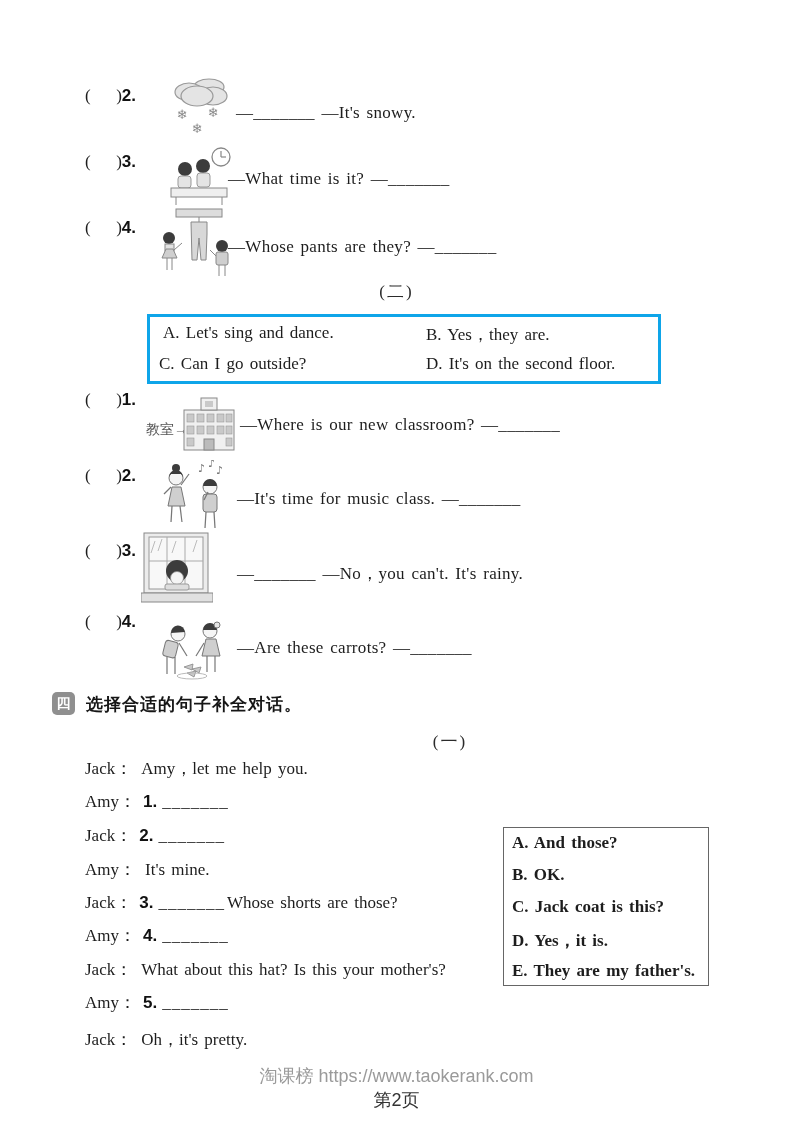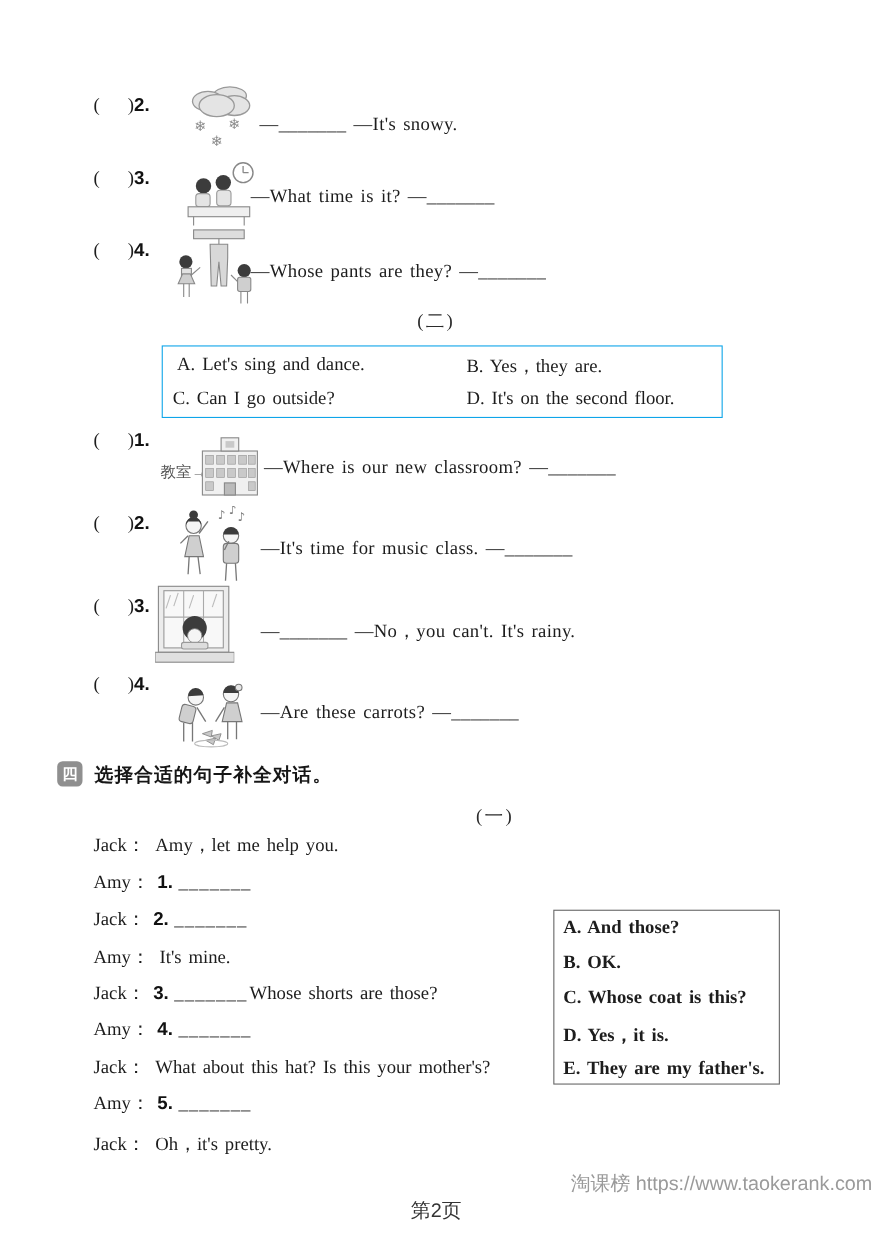--- a/index.html
+++ b/index.html
@@ -8,37 +8,37 @@
   .qrow{position:absolute;left:0;width:793px;height:0;}
   .qlabel{position:absolute;white-space:nowrap;}
   .paren{font:17px "Liberation Serif",serif;white-space:pre;color:#1d1d1d;}
   .qnum{font-family:"Liberation Sans",sans-serif;font-weight:bold;font-size:17px;color:#111;}
   .qtext{position:absolute;font-size:17px;line-height:1.3;color:#1d1d1d;word-spacing:2px;
          letter-spacing:.3px;white-space:nowrap;}
   .qimg{position:absolute;}
   .img-label{position:absolute;font-size:14px;color:#555;font-family:"Liberation Sans",sans-serif;white-space:nowrap;}
   .heading{position:absolute;left:0;width:793px;text-align:center;font-size:17px;color:#2b2b2b;letter-spacing:2px;}
   .subheading{position:absolute;font-size:17px;color:#2b2b2b;letter-spacing:2px;text-align:center;}
-  .optbox2{position:absolute;left:147px;top:314px;width:508px;height:64px;border:1px solid #0ea5e9;background:#fff;}
+  .optbox2{position:absolute;left:147px;top:314px;width:508px;height:64px;border:3px solid #0ea5e9;background:#fff;}
   .optbox2 span{position:absolute;font-size:17px;color:#1d1d1d;word-spacing:2px;white-space:nowrap;}
   .sec-header{position:absolute;left:0;top:692px;width:793px;height:26px;}
   .badge{position:absolute;left:52px;top:0;width:23px;height:23px;border-radius:5px;background:#8f8f8f;
          color:#fff;font:bold 14px/23px "Liberation Sans",sans-serif;text-align:center;}
   .sec-title{position:absolute;left:86px;top:1px;font-family:"Liberation Sans",sans-serif;
              font-weight:bold;font-size:17px;color:#161616;letter-spacing:1px;}
   .drow{position:absolute;font-size:17px;color:#1d1d1d;word-spacing:2px;white-space:nowrap;}
   .speaker{margin-right:7px;}
   .dnum{font-family:"Liberation Sans",sans-serif;font-weight:bold;font-size:17px;color:#111;margin-right:5px;}
   .dblank{letter-spacing:1px;margin-top:14px;}
   .dtext{margin-left:2px;text-align:center;}
   .dnum:empty,.dblank:empty,.dtext:empty{display:none;}
   .optbox1{position:absolute;left:503px;top:827px;width:204px;height:157px;border:1px solid #666;
            background:#fff;padding:0;}
   .optbox1 div{position:absolute;left:8px;font-size:17px;color:#1d1d1d;word-spacing:2px;white-space:nowrap;font-weight:bold;}
-  .footer-site{position:absolute;left:0;top:1064px;width:793px;text-align:right;
+  .footer-site{position:absolute;left:0;top:1064px;width:793px;text-align:center;
                font-family:"Liberation Sans",sans-serif;font-size:18px;color:#9a9a9a;}
   .footer-page{position:absolute;left:0;top:1088px;width:793px;text-align:center;
                font-family:"Liberation Sans",sans-serif;font-size:18px;color:#333;}
   svg{display:block;}
 </style>
 </head>
 <body>
 
 <div class="page">
 
@@ -234,21 +234,21 @@
   <div class="drow" style="left:85px;top:858px"><span class="speaker">Amy：</span><span class="dtext">It's mine.</span></div>
   <div class="drow" style="left:85px;top:891px"><span class="speaker">Jack：</span><span class="dnum">3.</span><span class="dblank">_______</span><span class="dtext">Whose shorts are those?</span></div>
   <div class="drow" style="left:85px;top:924px"><span class="speaker">Amy：</span><span class="dnum">4.</span><span class="dblank">_______</span></div>
   <div class="drow" style="left:85px;top:958px"><span class="speaker">Jack：</span><span class="dtext">What about this hat? Is this your mother's?</span></div>
   <div class="drow" style="left:85px;top:991px"><span class="speaker">Amy：</span><span class="dnum">5.</span><span class="dblank">_______</span></div>
   <div class="drow" style="left:85px;top:1028px"><span class="speaker">Jack：</span><span class="dtext">Oh，it's pretty.</span></div>
 
   <div class="optbox1">
     <div style="top:5px">A. And those?</div>
     <div style="top:37px">B. OK.</div>
-    <div style="top:69px">C. Whose coat is this?</div>
+    <div style="top:69px">C. Jack coat is this?</div>
     <div style="top:101px">D. Yes，it is.</div>
     <div style="top:133px">E. They are my father's.</div>
   </div>
 
   <div class="footer-site">淘课榜 https://www.taokerank.com</div>
   <div class="footer-page">第2页</div>
 
 </div>
 
 </body></html>

